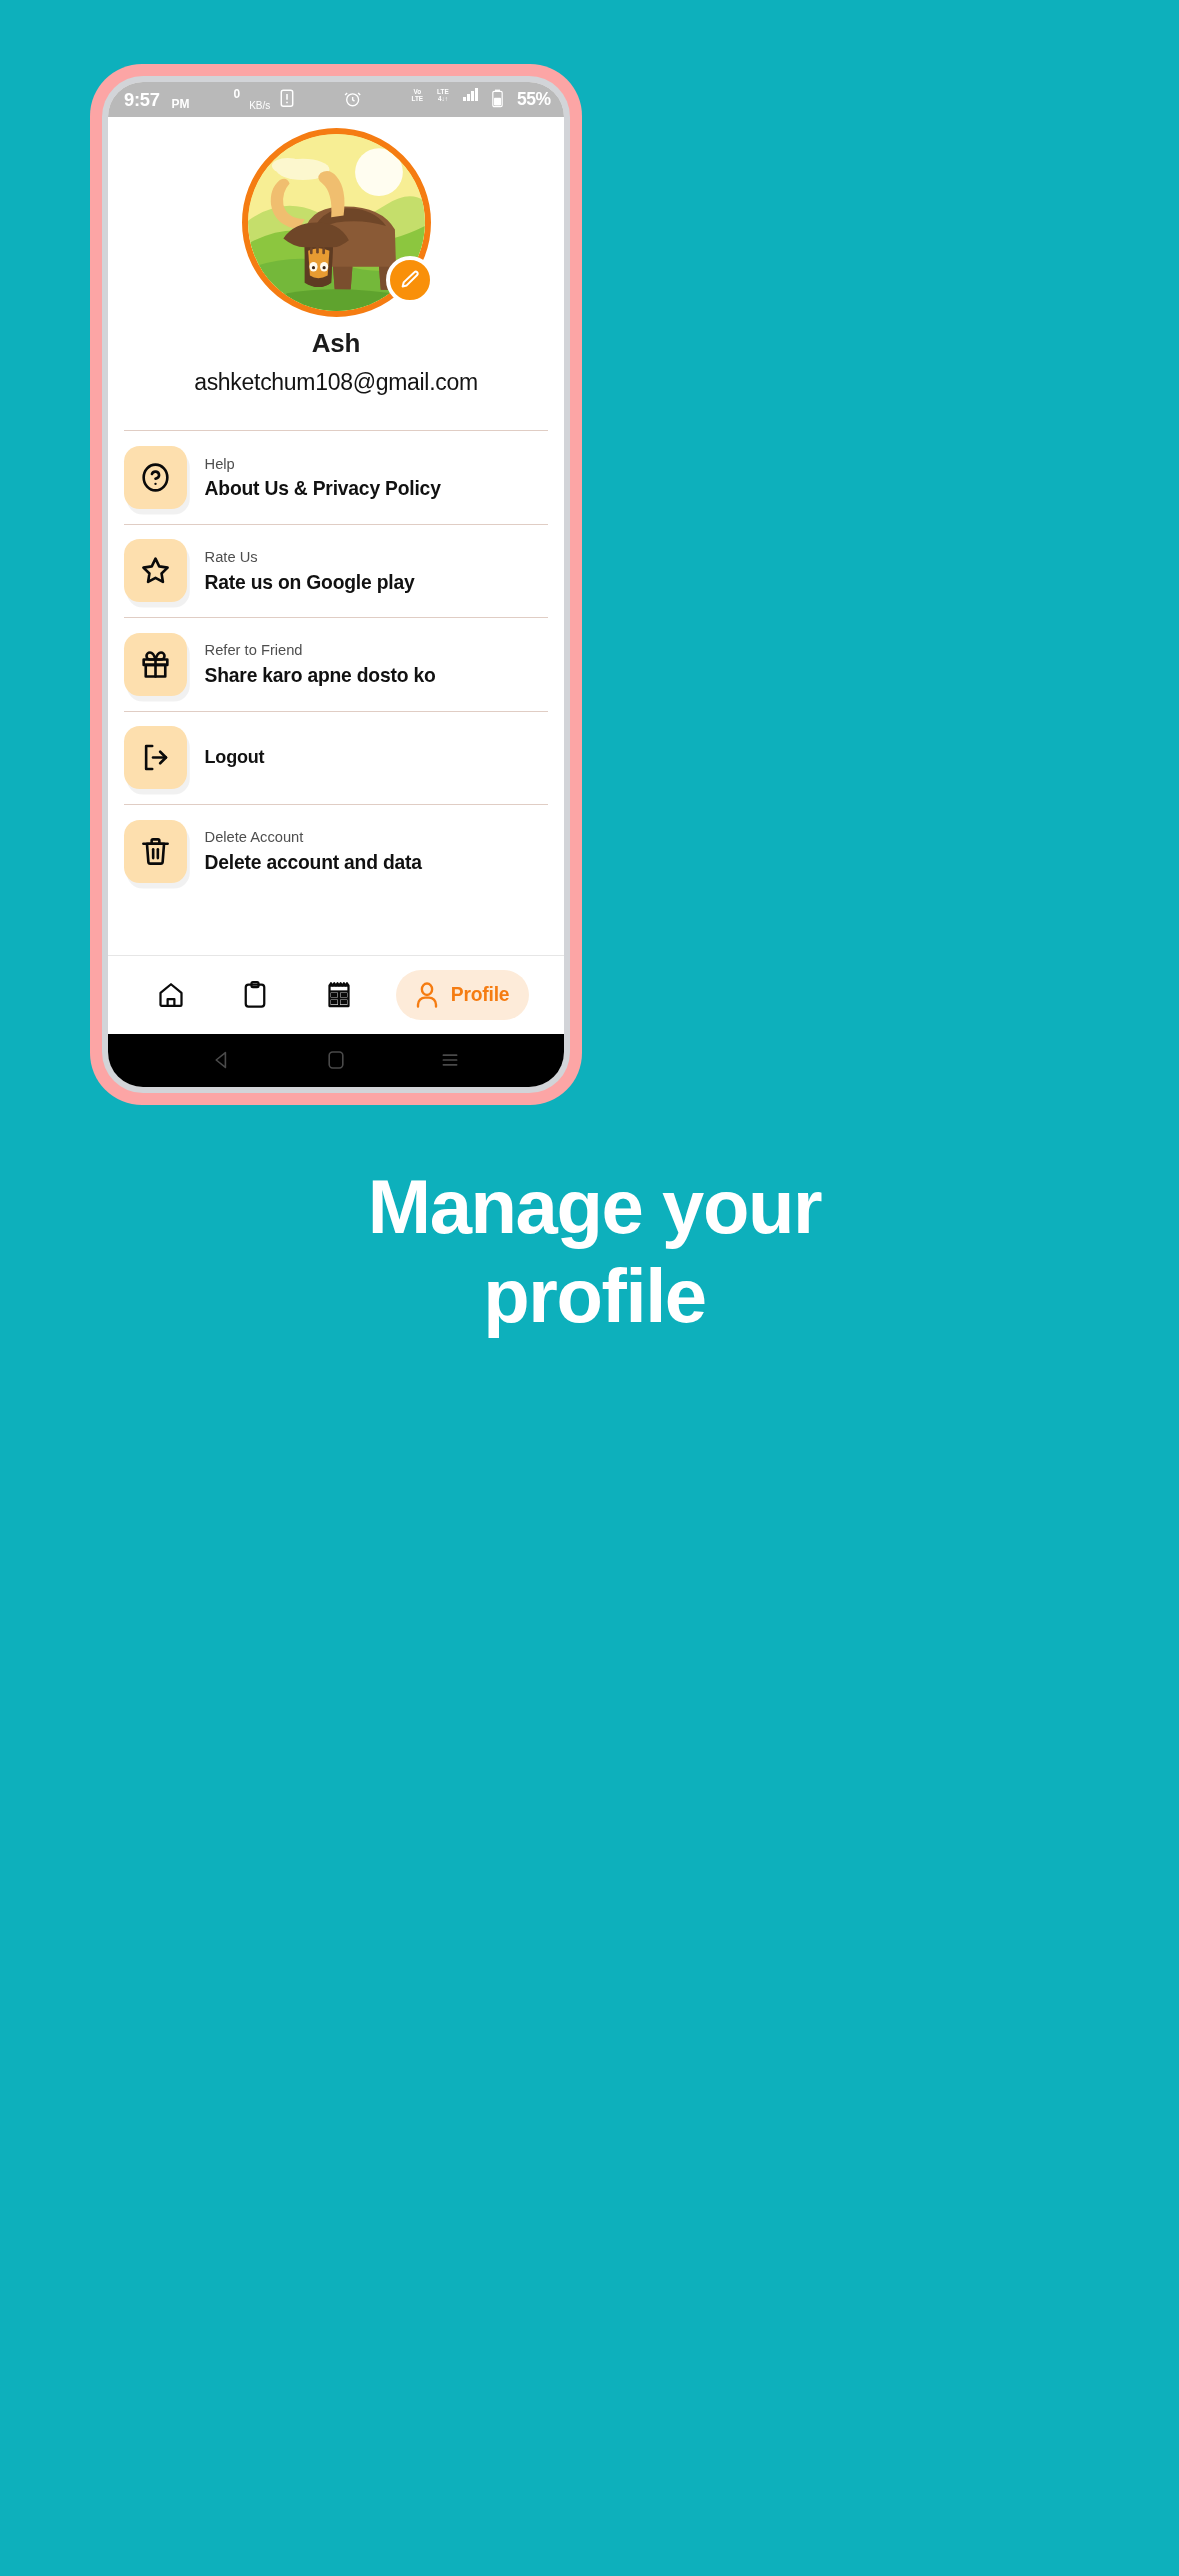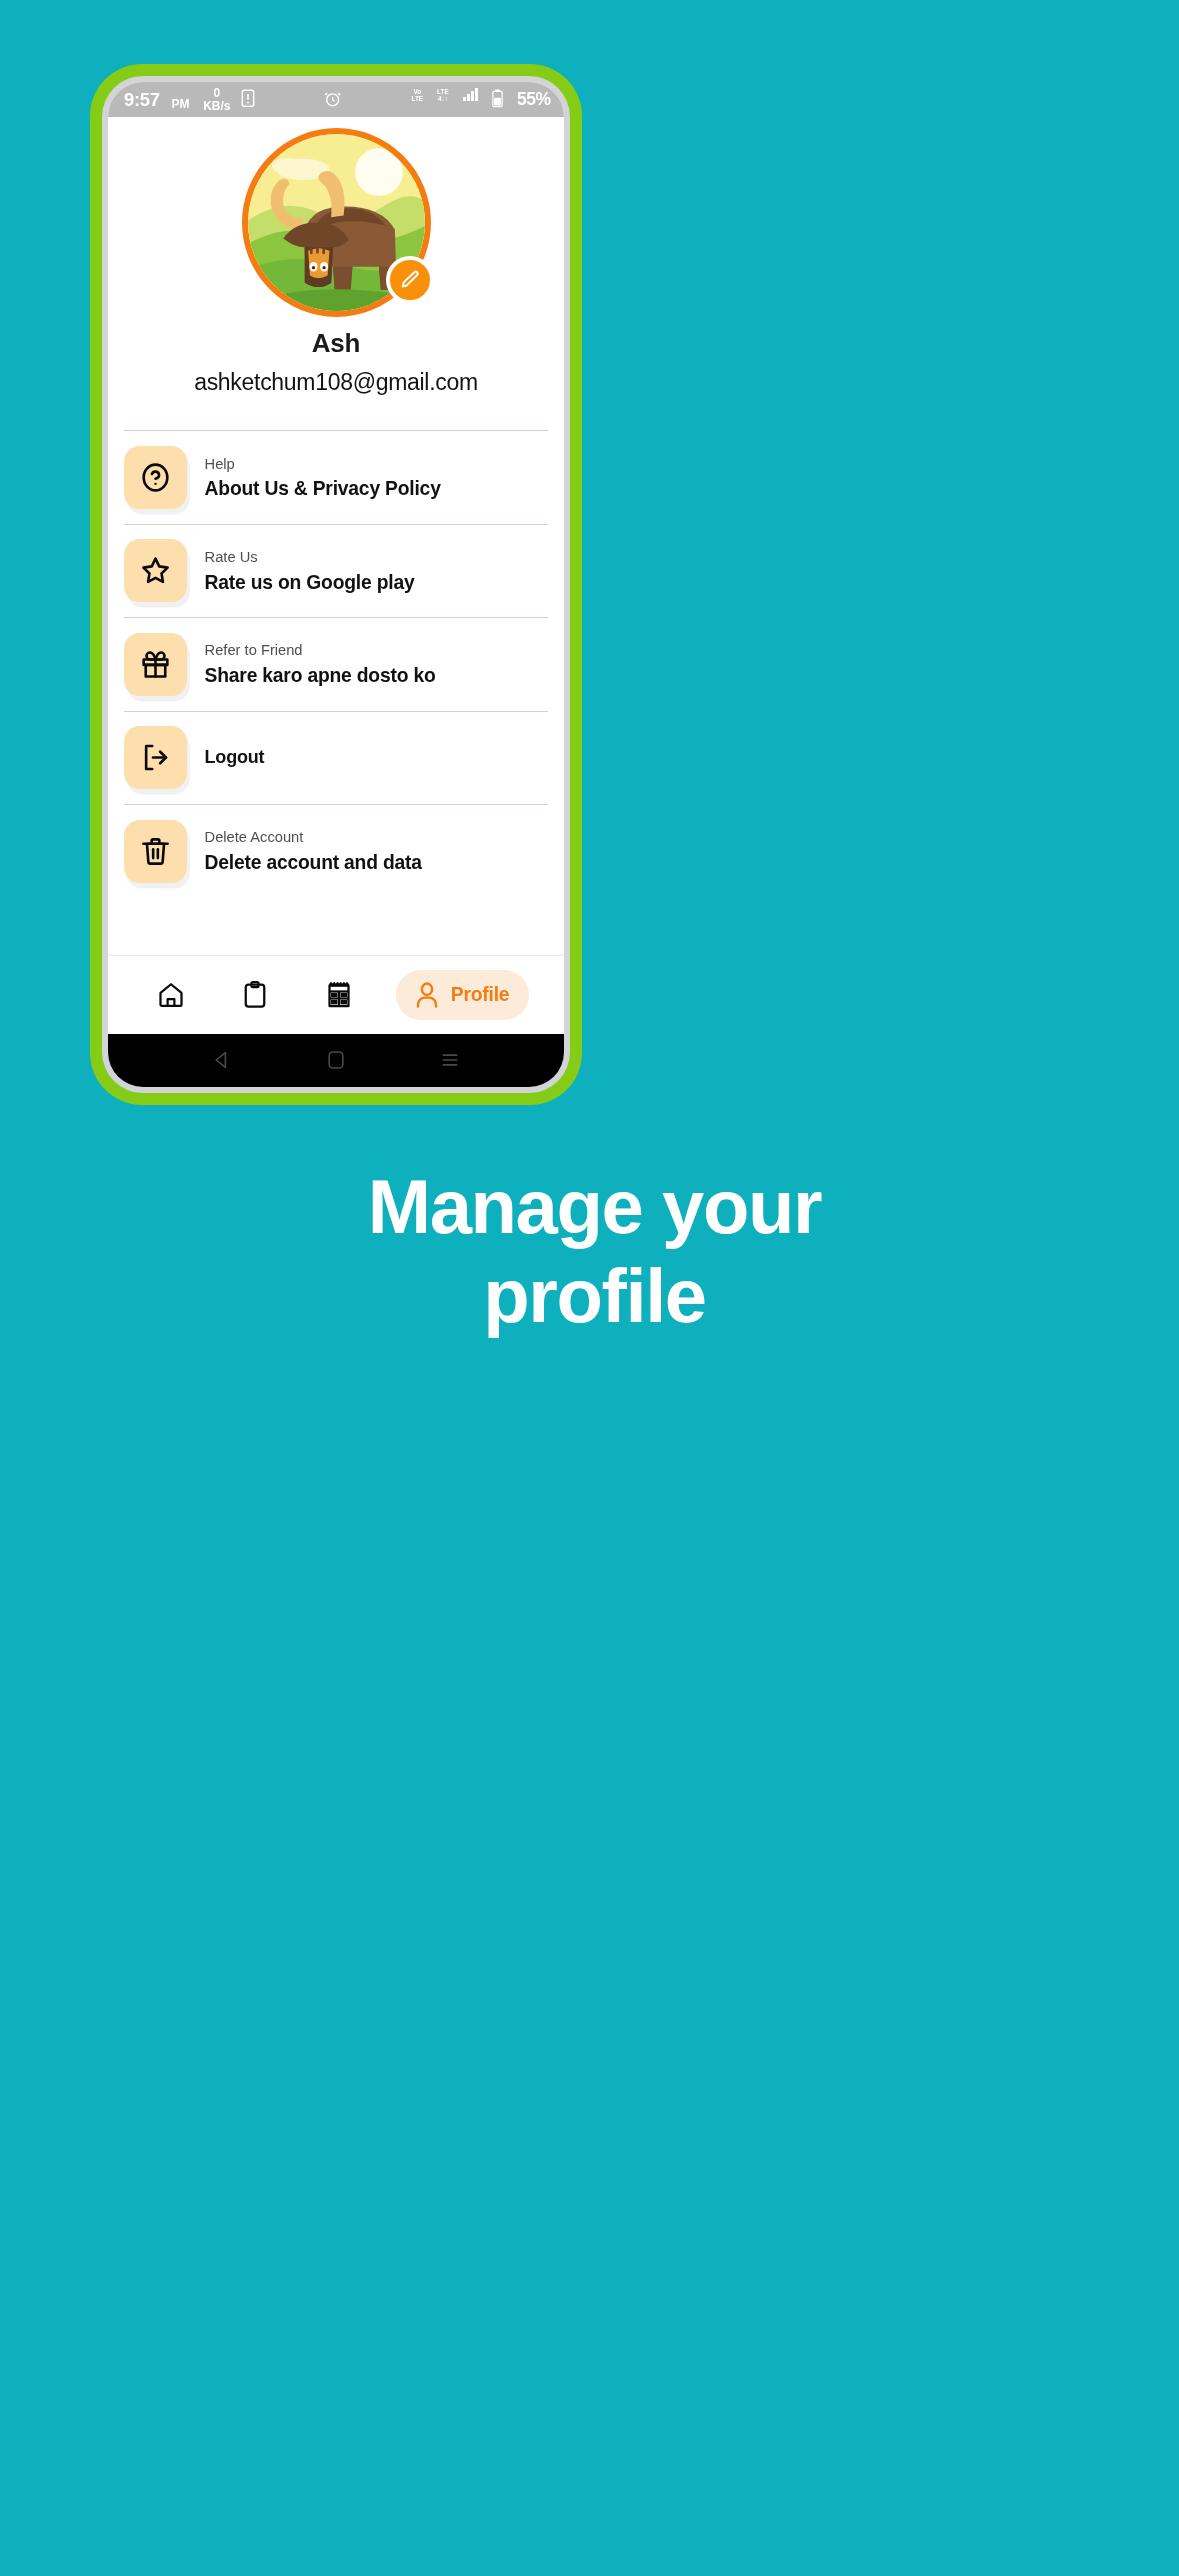--- a/index.html
+++ b/index.html
@@ -15,21 +15,21 @@
     position: relative;
   }
 
   
   #phone-mockup {
     position: absolute;
     left: 90px;
     top: 64px;
     width: 492px;
     height: 1041px;
-    background: #84cc16;
+    background: #fca5a5;
     border-radius: 52px;
     box-sizing: border-box;
     padding: 12px;
   }
   #phone-bezel {
     width: 100%;
     height: 100%;
     background: #d2d4d8;
     border-radius: 41px;
     box-sizing: border-box;
@@ -72,21 +72,21 @@
     margin-top: 8px;
   }
   .sb-speed {
     display: flex;
     flex-direction: column;
     align-items: center;
     line-height: 1;
     margin-left: 3.7px;
   }
   .sb-speed-num { font-size: 12px; font-weight: 700; }
-  .sb-speed-unit { font-size: 12px; font-weight: 700; margin-top: 0.9px; }
+  .sb-speed-unit { font-size: 10px; font-weight: 400; margin-top: 0.9px; margin-left: 46px; }
   .sb-center { flex: 1; display: flex; justify-content: center; }
   .sb-right { display: flex; gap: 14px; }
   .sb-volte {
     display: flex; flex-direction: column;
     font-size: 6.4px; font-weight: 700; line-height: 1.05;
     align-items: center;
   }
   .sb-lte {
     display: flex; flex-direction: column;
     font-size: 6.4px; font-weight: 700; line-height: 1.05;

